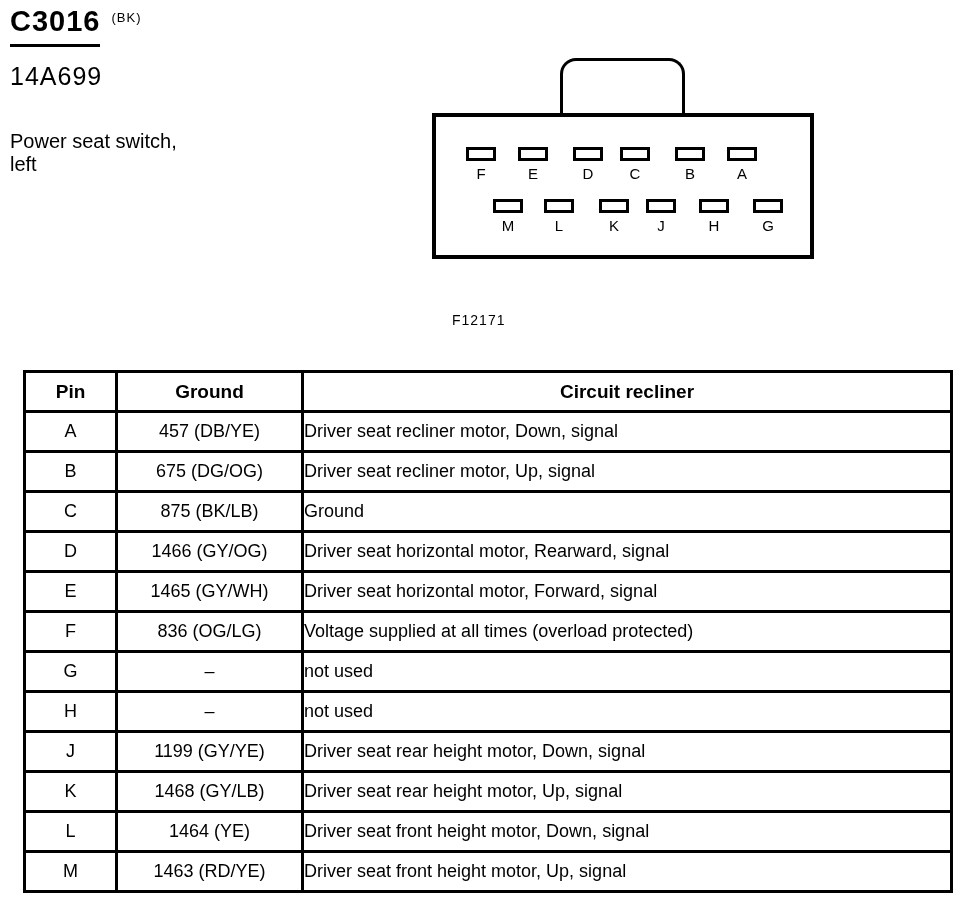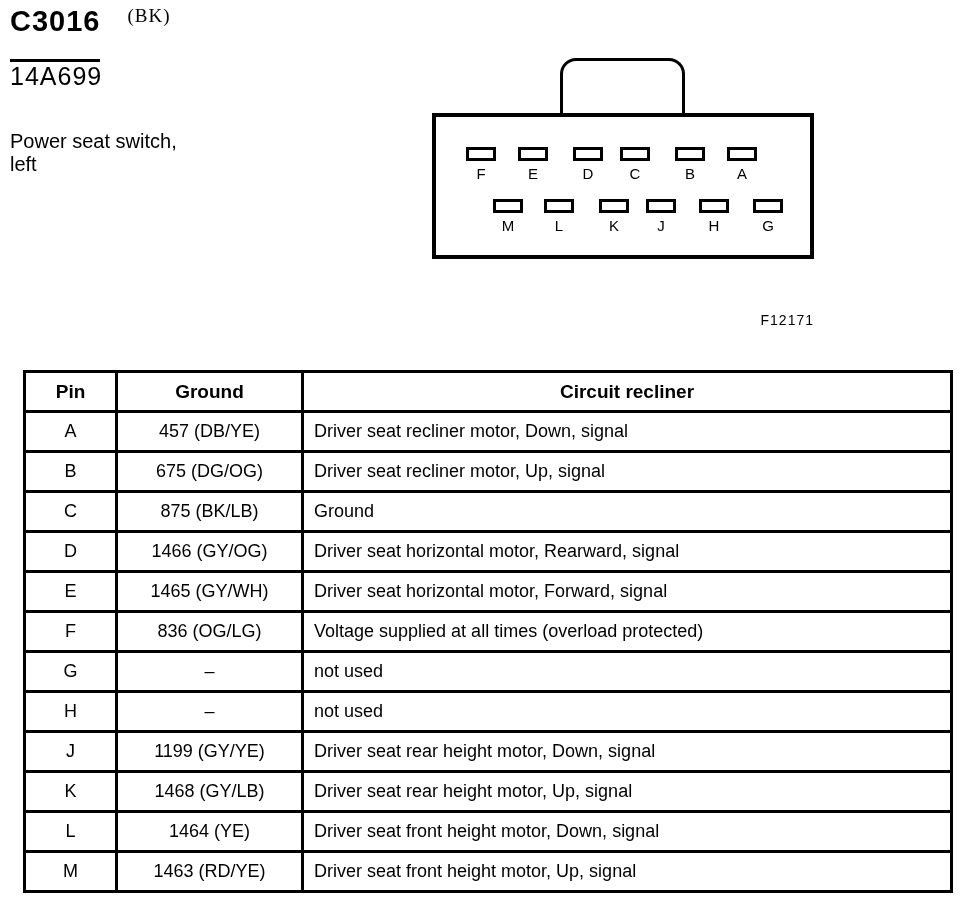--- a/index.html
+++ b/index.html
@@ -12,29 +12,28 @@
     overflow: hidden;
   }
 
   
   .hdr { position: absolute; left: 10px; top: 6px; }
   .connector-id {
     display: inline-block;
     font-size: 29px; font-weight: bold;
     letter-spacing: 1px;
     border-bottom: 3px solid #000;
-    padding-bottom: 23px;
+    padding-bottom: 8px;
     line-height: 30px;
   }
   .connector-color {
-    font-size: 19px;
-    margin-left: 27px;
+    font-size: 13px;
+    margin-left: 11px;
     position: relative; top: -9px;
     letter-spacing: 1px;
-    font-family: Liberation Serif, serif;
   }
   .part-number {
     position: absolute; left: 10px; top: 62px;
     font-size: 25px; font-weight: normal;
     letter-spacing: 1px;
   }
   .description {
     position: absolute; left: 10px; top: 130px;
     font-size: 20px; line-height: 23px;
   }
@@ -64,22 +63,22 @@
   }
   .pin-label {
     margin-top: 5px;
     font-size: 15px;
     line-height: 16px;
   }
   .row-top .pin-unit { top: 30px; }
   .row-bottom .pin-unit { top: 82px; }
 
   .figure-label {
-    position: absolute; left: 432px; top: 312px; width: 382px;
-    text-align: right;
+    position: absolute; left: 452px; top: 312px; width: 382px;
+    text-align: left;
     font-size: 14px; letter-spacing: 1px;
   }
 
   
   table.pinout {
     position: absolute; left: 23px; top: 370px;
     width: 927px;
     border-collapse: collapse;
     table-layout: fixed;
   }
@@ -87,21 +86,21 @@
     border: 3px solid #000;
     height: 40px;
     font-size: 18px;
     background: #fff;
   }
   table.pinout th { font-size: 19px; font-weight: bold; text-align: center; margin-left: 25px; }
   col.c-pin { width: 92px; }
   col.c-circuit { width: 186px; }
   col.c-function { width: 649px; }
   td.c1, td.c2 { text-align: center; }
-  td.c3 { text-align: left; padding-left: 10px; }
+  td.c3 { text-align: left; }
 </style>
 </head>
 <body>
 
 <div class="hdr">
   <span class="connector-id">C3016</span><span class="connector-color">(BK)</span>
 </div>
 <div class="part-number">14A699</div>
 <div class="description">
   <div>Power seat switch,</div>

